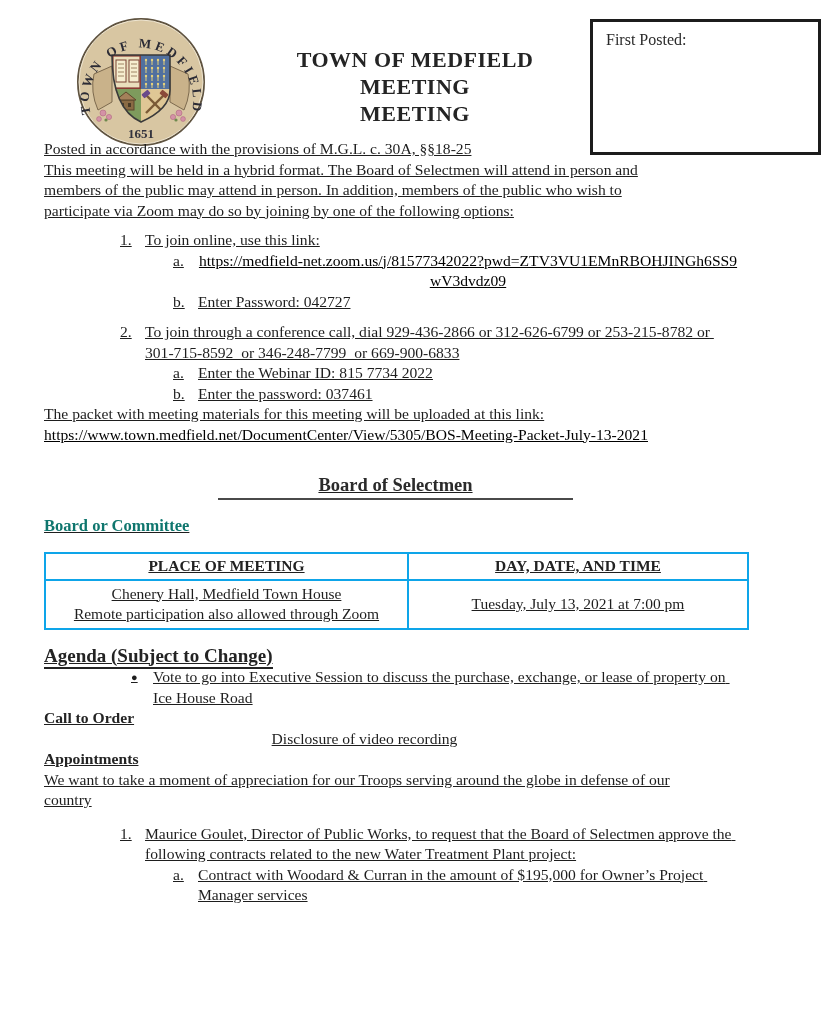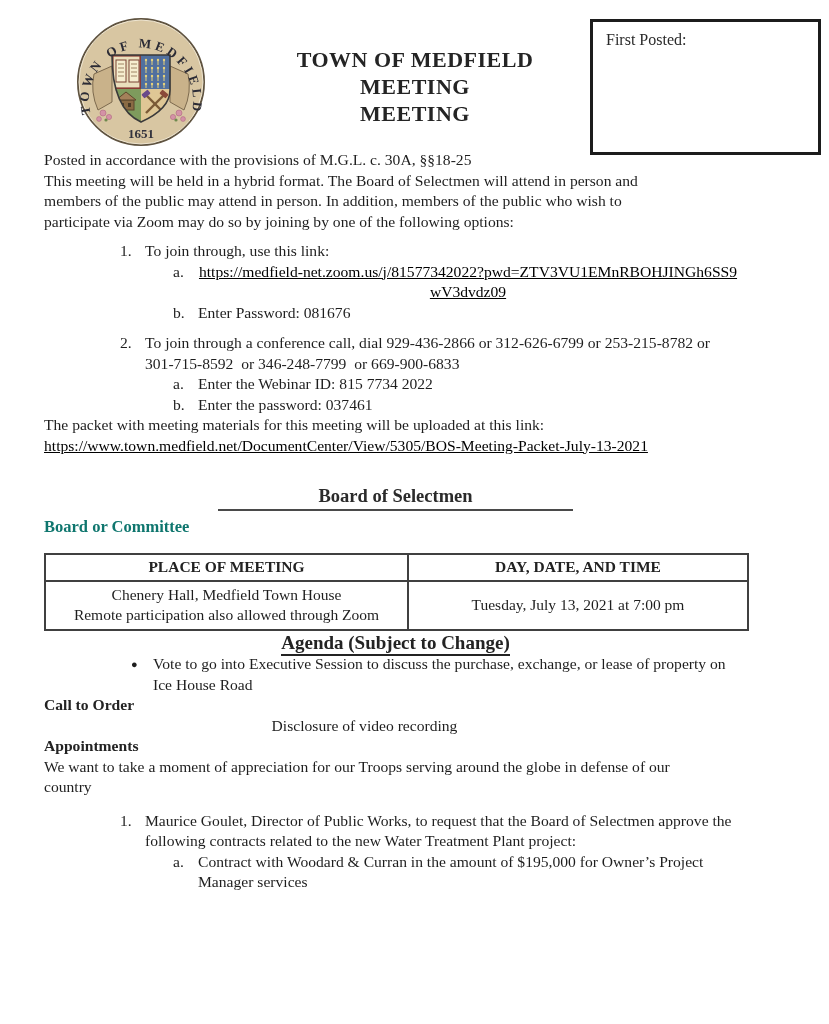--- a/index.html
+++ b/index.html
@@ -16,59 +16,59 @@
     text-align:center; font-weight:bold; font-size:22px; line-height:27px;
     letter-spacing:0.5px; color:#242424;
   }
   .first-posted-box {
     position:absolute; left:590px; top:19px; width:212px; height:113px;
     border:3px solid #1c1c1c; padding:9px 0 8px 13px;
     font-size:16px; color:#2a2a2a;
   }
 
   
-  .content { position:absolute; left:44px; top:150px; width:703px; font-size:15.6px; line-height:20.5px; }
+  .content { position:absolute; left:44px; top:139px; width:703px; font-size:15.6px; line-height:20.5px;text-decoration:underline; }
   .content p { margin:0; }
   .indent { margin-left:53px; width:641px; }
   .posted { margin-top:7px; }
   .intro { margin-top:12px; }
 
   .li { display:flex; align-items:flex-start; white-space:pre-wrap; }
   .li .marker { flex:0 0 25px; }
   .li .bullet-marker { flex:0 0 22px; font-size:11px; line-height:20.5px; padding-left:2px; }
   .lvl1 { margin-left:76px; width:618px; }
   .lvl2 { margin-left:129px; width:565px; }
   .bullet-item { margin-left:85px; width:609px; }
   .opt1 { margin-top:9px; }
   .opt2 { margin-top:10px; }
 
   a.link { color:#000000; text-decoration:underline; cursor:pointer;text-align:center; }
   .wrap-link { word-break:break-all; display:block; }
 
   .packet { margin-top:17px; }
 
   .board-name-wrap {
-    margin:30px auto 6px auto; width:355px; text-align:center;
+    margin:30px auto 16px auto; width:355px; text-align:center;
     border-bottom:2px solid #4a4a4a; padding-bottom:1px;
   }
   .board-name { font-weight:bold; font-size:18.5px; color:#2b2b2b; }
   .board-label { text-align:left; font-weight:bold; font-size:16.5px; margin-top:2px; color:#0f766e; }
 
   table.meeting-table {
     margin-top:16px; width:703px; border-collapse:collapse;
     table-layout:fixed;
   }
   table.meeting-table th, table.meeting-table td {
-    border:2px solid #404040; text-align:center; vertical-align:middle;
+    border:2px solid #0ea5e9; text-align:center; vertical-align:middle;
   }
   table.meeting-table th { font-size:15.5px; font-weight:bold; padding:2px 4px; color:#222; }
   table.meeting-table td { font-size:15.5px; padding:3px 6px; height:34px; }
   col.c1 { width:363px; } col.c2 { width:340px; }
 
-  .agenda-heading { margin-top:2px; text-align:center; }
+  .agenda-heading { margin-top:16px; }
   .agenda-heading span {
     font-weight:bold; font-size:19px; color:#232323;
     border-bottom:2.5px solid #232323; padding-bottom:1px;
   }
 
   .exec-intro { margin-top:20px; }
   .bold-head { font-weight:bold; color:#232323; }
   .mt13 { margin-top:13px; }
   .mt14 { margin-top:14px; }
   .mt15 { margin-top:15px;text-align:center; }
@@ -166,29 +166,29 @@
   </div>
 
   <div class="content">
 
     <p class="indent posted">Posted in accordance with the provisions of M.G.L. c. 30A, §§18-25</p>
 
     <p class="indent intro">This meeting will be held in a hybrid format. The Board of Selectmen will attend in person and members of the public may attend in person. In addition, members of the public who wish to participate via Zoom may do so by joining by one of the following options:</p>
 
     <div class="li lvl1 opt1">
       <span class="marker">1.</span>
-      <span>To join through, use this link:</span>
+      <span>To join online, use this link:</span>
     </div>
     <div class="li lvl2">
       <span class="marker">a.</span>
       <a class="link wrap-link">https://medfield-net.zoom.us/j/81577342022?pwd=ZTV3VU1EMnRBOHJINGh6SS9wV3dvdz09</a>
     </div>
     <div class="li lvl2">
       <span class="marker">b.</span>
-      <span>Enter Password: 081676</span>
+      <span>Enter Password: 042727</span>
     </div>
 
     <div class="li lvl1 opt2">
       <span class="marker">2.</span>
       <span>To join through a conference call, dial 929-436-2866 or 312-626-6799 or 253-215-8782 or 301-715-8592  or 346-248-7799  or 669-900-6833</span>
     </div>
     <div class="li lvl2">
       <span class="marker">a.</span>
       <span>Enter the Webinar ID: 815 7734 2022</span>
     </div>

